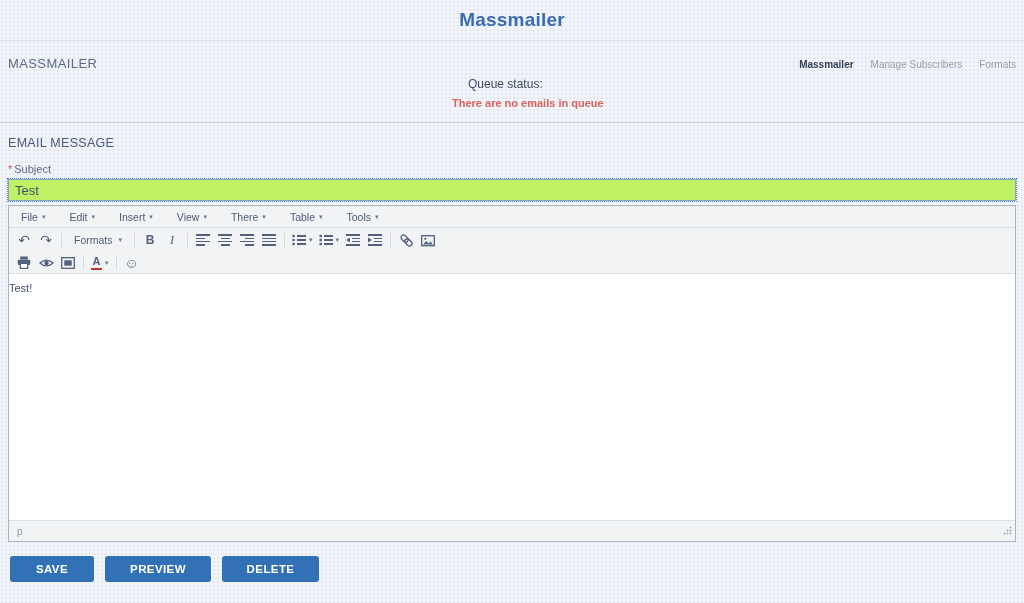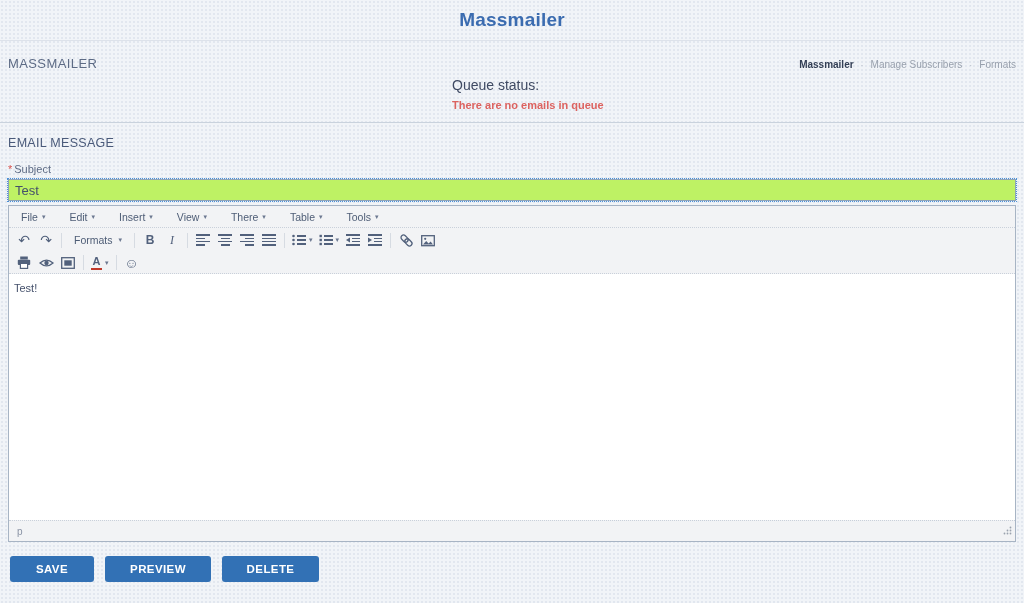--- a/index.html
+++ b/index.html
@@ -18,21 +18,21 @@
   .titlebar h1 { font-size:19px; font-weight:bold; color:#3b6cb0; letter-spacing:0.2px; }
 
   
   .subheader { position:relative; height:82px; border-bottom:1px solid #c9d2dd; }
   .brand { position:absolute; left:8px; top:15px; font-size:13px; color:#5d6b85; letter-spacing:0.4px; }
   .nav { position:absolute; right:8px; top:18px; font-size:10px; display:flex; align-items:center; gap:7px; }
   .nav a { text-decoration:none; color:#98a0ad; cursor:pointer; }
   .nav a.active { color:#333f55; font-weight:bold; }
   .nav .navsep { color:#b8bec8; font-size:9px; }
   .queue { position:absolute; left:452px; top:36px; }
-  .queue-label { font-size:14px; color:#3f4a63; }
+  .queue-label { font-size:12px; color:#3f4a63;margin-left:16px; }
   .queue-msg { font-size:11px; font-weight:bold; color:#dc6360; margin-top:6px; }
 
   
   .main { padding:0 8px; }
   .section-title { margin-top:13px; font-size:12.5px; color:#4a5a7a; letter-spacing:0.3px; }
   .field-label { margin-top:13px; font-size:11px; color:#5d6b85; }
   .req { color:#d9534f; margin-right:2px; }
   .subject-input {
     display:block; width:100%; height:22px; margin-top:4px;
     border:1px solid #8fa3b8; outline:1px dotted #4a90d9; outline-offset:0px;
@@ -53,21 +53,21 @@
   .glyph { font-size:14px; line-height:1; color:#52617c; }
   .bold-glyph { font-size:12px; font-weight:bold; }
   .italic-glyph { font-size:12px; font-style:italic; font-family:"Liberation Serif", serif; }
   .sep { width:1px; height:15px; background:#d6dbe2; margin:0 4px; flex:0 0 auto; }
   .formats-btn { display:flex; align-items:center; gap:6px; font-size:10.5px; color:#4e5d76; padding:0 8px; cursor:pointer; height:20px; }
   .formats-btn .caret { font-size:7px; color:#6b7890; }
   .dd-caret { font-size:7px; color:#6b7890; margin-left:3px; }
   .forecolor { display:flex; flex-direction:column; align-items:center; line-height:1; }
   .forecolor .letter { font-size:11px; font-weight:bold; color:#52617c; }
   .forecolor .swatch { width:11px; height:2px; background:#c0392b; margin-top:1px; }
-  .content-area { flex:1 1 auto; background:#ffffff; padding:8px 5px; font-size:11px; color:#44506b; cursor:text; overflow:hidden; }
+  .content-area { flex:1 1 auto; background:#ffffff; padding:8px 0; font-size:11px; color:#44506b; cursor:text; overflow:hidden; }
   .statusbar { flex:0 0 19px; border-top:1px dotted #c9d0da; background:#f2f3f5; display:flex; align-items:center; justify-content:space-between; padding:0 3px 0 8px; }
   .status-path { font-size:10px; color:#8a93a5; cursor:pointer; }
   .resize-handle { cursor:nwse-resize; align-self:flex-end; margin-bottom:2px; }
 
   
   .actions { margin-top:14px; padding-left:10px; display:flex; gap:11px; }
   .action-btn {
     height:26px; border:none; border-radius:3px; background:#3271b5; color:#ffffff;
     font-family:"Liberation Sans", sans-serif; font-size:11.5px; font-weight:bold;
     letter-spacing:0.4px; cursor:pointer;

